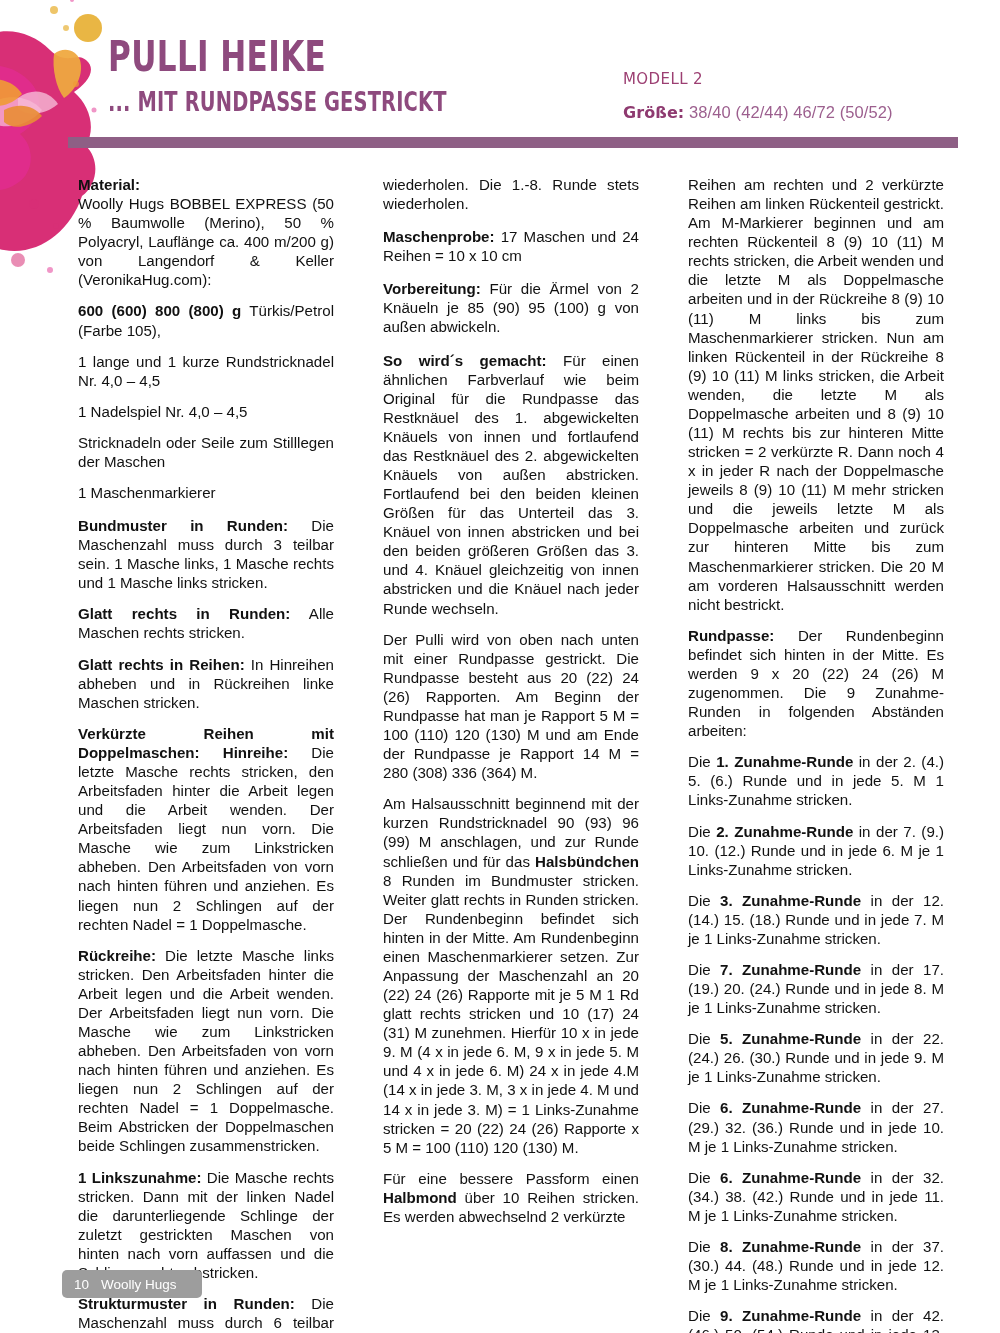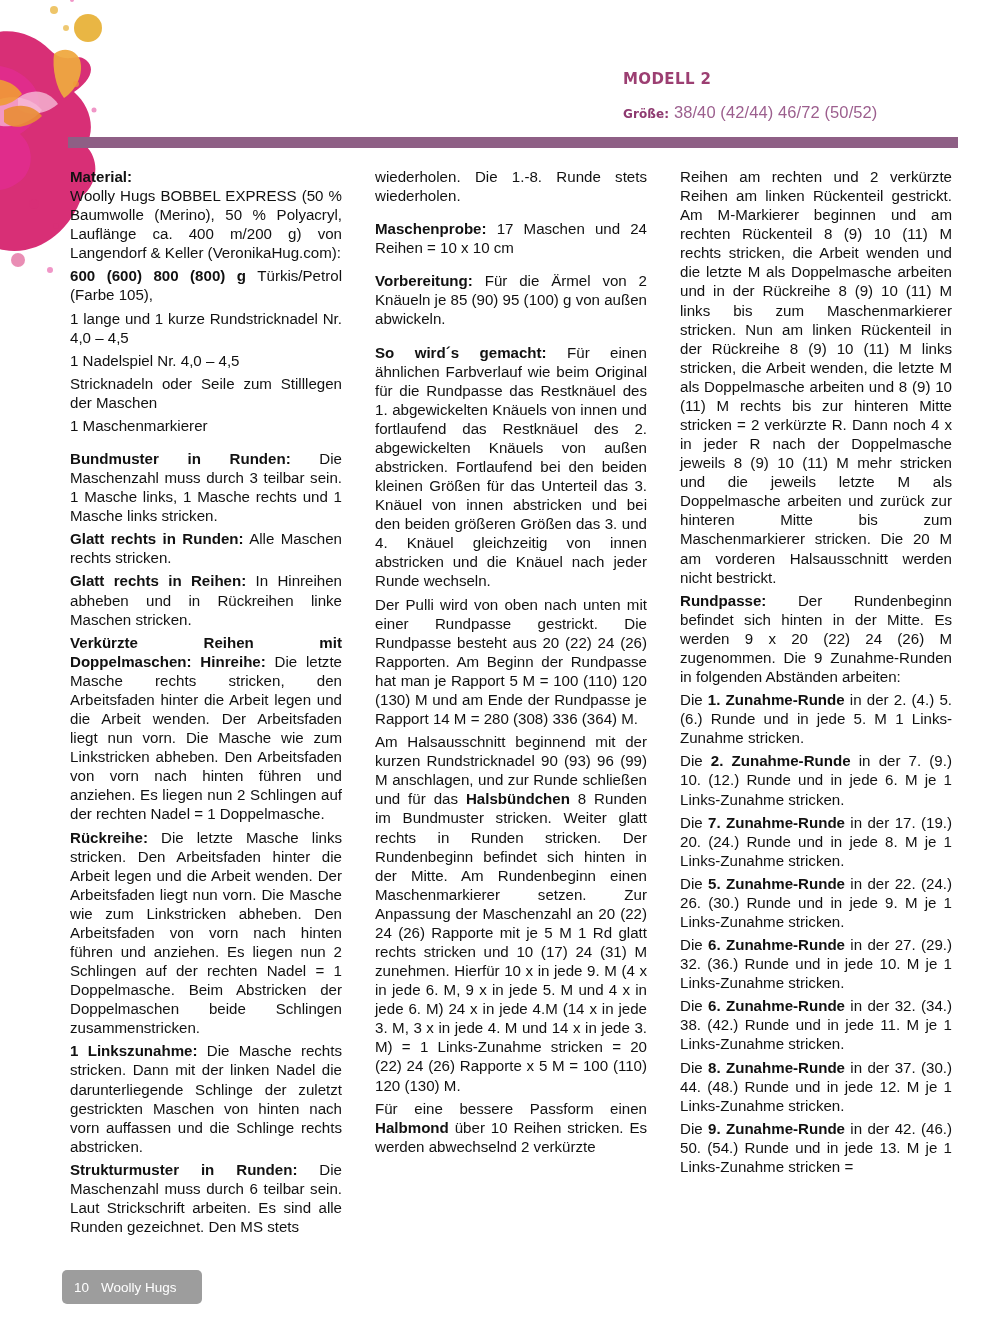--- a/index.html
+++ b/index.html
@@ -63,37 +63,37 @@
   }
   .model-block {
     position: absolute;
     right: 47px;
     top: 70px;
     text-align: left;
     width: 330px;
   }
   .model-label {
     font-family: "DejaVu Sans", sans-serif;
-    font-weight: bold;
+    font-weight: normal;
     font-size: 15px;
     color: #9c3f72;
     letter-spacing: 0.4px;
   }
   .size-line {
     margin-top: 15px;
     font-size: 16.5px;
     color: #9c5f8e;
     letter-spacing: 0.1px;
     white-space: nowrap;
   }
   .size-line b {
     font-family: "DejaVu Sans", sans-serif;
     color: #8e3a70;
     font-weight: bold;
-    font-size: 12px;
+    font-size: 16px;
   }
   .header-rule {
     position: absolute;
     left: 68px;
     top: 137px;
     width: 890px;
     height: 11px;
     background: #8e5f85;
   }
 
@@ -108,35 +108,35 @@
   }
   .col {
     width: 280px;
     font-size: 15.1px;
     line-height: 1.265;
     text-align: justify;
     hyphens: manual;
     color: #111111;
   }
   .col p {
-    margin: 4px;
+    margin: 12px;
   }
   .col p.gap {
     margin-top: 14px;
   }
   .col b {
     font-weight: bold;
   }
 
   
   .footer-badge {
     position: absolute;
     left: 62px;
     top: 1270px;
-    height: 34px;
+    height: 28px;
     min-width: 140px;
     background: #9d9d9d;
     border-radius: 5px;
     color: #ffffff;
     font-size: 13.5px;
     display: flex;
     align-items: center;
     padding: 0 12px;
     box-sizing: border-box;
   }
@@ -166,20 +166,24 @@
     <circle cx="98" cy="238" r="3" fill="#d6246f" opacity="0.6"></circle>
     <circle cx="60" cy="272" r="7" fill="#d6246f" opacity="0.55"></circle>
     <circle cx="92" cy="282" r="3" fill="#e0218a" opacity="0.5"></circle>
     <circle cx="30" cy="286" r="4" fill="#d6246f" opacity="0.45"></circle>
     <circle cx="118" cy="96" r="3" fill="#f0952c" opacity="0.7"></circle>
     <circle cx="136" cy="122" r="2.5" fill="#e0218a" opacity="0.5"></circle>
   </g>
 </svg>
 
 <div class="header">
+  <div class="title-block">
+    <div class="main-title">PULLI HEIKE</div>
+    <div class="sub-title">... MIT RUNDPASSE GESTRICKT</div>
+  </div>
 
   <div class="model-block">
     <div class="model-label">MODELL 2</div>
     <div class="size-line">
       <b>Größe:</b>
       <span>38/40 (42/44) 46/72 (50/52)</span>
     </div>
   </div>
 
   <div class="header-rule" style="background: rgb(142, 95, 133);"></div>
@@ -247,20 +251,21 @@
   </div>
 
   <div class="col">
     <p>Reihen am rechten und 2 verkürzte Reihen am linken Rückenteil gestrickt. Am M-Markierer beginnen und am rechten Rückenteil 8 (9) 10 (11) M rechts stricken, die Arbeit wenden und die letzte M als Doppelmasche arbeiten und in der Rückreihe 8 (9) 10 (11) M links bis zum Maschenmarkierer stricken. Nun am linken Rückenteil in der Rückreihe 8 (9) 10 (11) M links stricken, die Arbeit wenden, die letzte M als Doppelmasche arbeiten und 8 (9) 10 (11) M rechts bis zur hinteren Mitte stricken = 2 verkürzte R. Dann noch 4 x in jeder R nach der Doppelmasche jeweils 8 (9) 10 (11) M mehr stricken und die jeweils letzte M als Doppelmasche arbeiten und zurück zur hinteren Mitte bis zum Maschenmarkierer stricken. Die 20 M am vorderen Halsausschnitt werden nicht bestrickt.</p>
     <p>
       <b>Rundpasse:</b><span> Der Rundenbeginn befindet sich hinten in der Mitte. Es werden 9 x 20 (22) 24 (26) M zugenommen. Die 9 Zunahme-Runden in folgenden Abständen arbeiten:</span>
     </p>
     <div id="rounds-list">
         <p><span>Die </span><b>1. Zunahme-Runde</b><span> in der 2. (4.) 5. (6.) Runde und in jede 5. M 1 Links-Zunahme stricken.</span></p>
         <p><span>Die </span><b>2. Zunahme-Runde</b><span> in der 7. (9.) 10. (12.) Runde und in jede 6. M je 1 Links-Zunahme stricken.</span></p>
+        <p><span>Die </span><b>3. Zunahme-Runde</b><span> in der 12. (14.) 15. (18.) Runde und in jede 7. M je 1 Links-Zunahme stricken.</span></p>
         <p><span>Die </span><b>7. Zunahme-Runde</b><span> in der 17. (19.) 20. (24.) Runde und in jede 8. M je 1 Links-Zunahme stricken.</span></p>
         <p><span>Die </span><b>5. Zunahme-Runde</b><span> in der 22. (24.) 26. (30.) Runde und in jede 9. M je 1 Links-Zunahme stricken.</span></p>
         <p><span>Die </span><b>6. Zunahme-Runde</b><span> in der 27. (29.) 32. (36.) Runde und in jede 10. M je 1 Links-Zunahme stricken.</span></p>
         <p><span>Die </span><b>6. Zunahme-Runde</b><span> in der 32. (34.) 38. (42.) Runde und in jede 11. M je 1 Links-Zunahme stricken.</span></p>
         <p><span>Die </span><b>8. Zunahme-Runde</b><span> in der 37. (30.) 44. (48.) Runde und in jede 12. M je 1 Links-Zunahme stricken.</span></p>
         <p><span>Die </span><b>9. Zunahme-Runde</b><span> in der 42. (46.) 50. (54.) Runde und in jede 13. M je 1 Links-Zunahme stricken =</span></p>
       </div>
   </div>
 
 </div>

